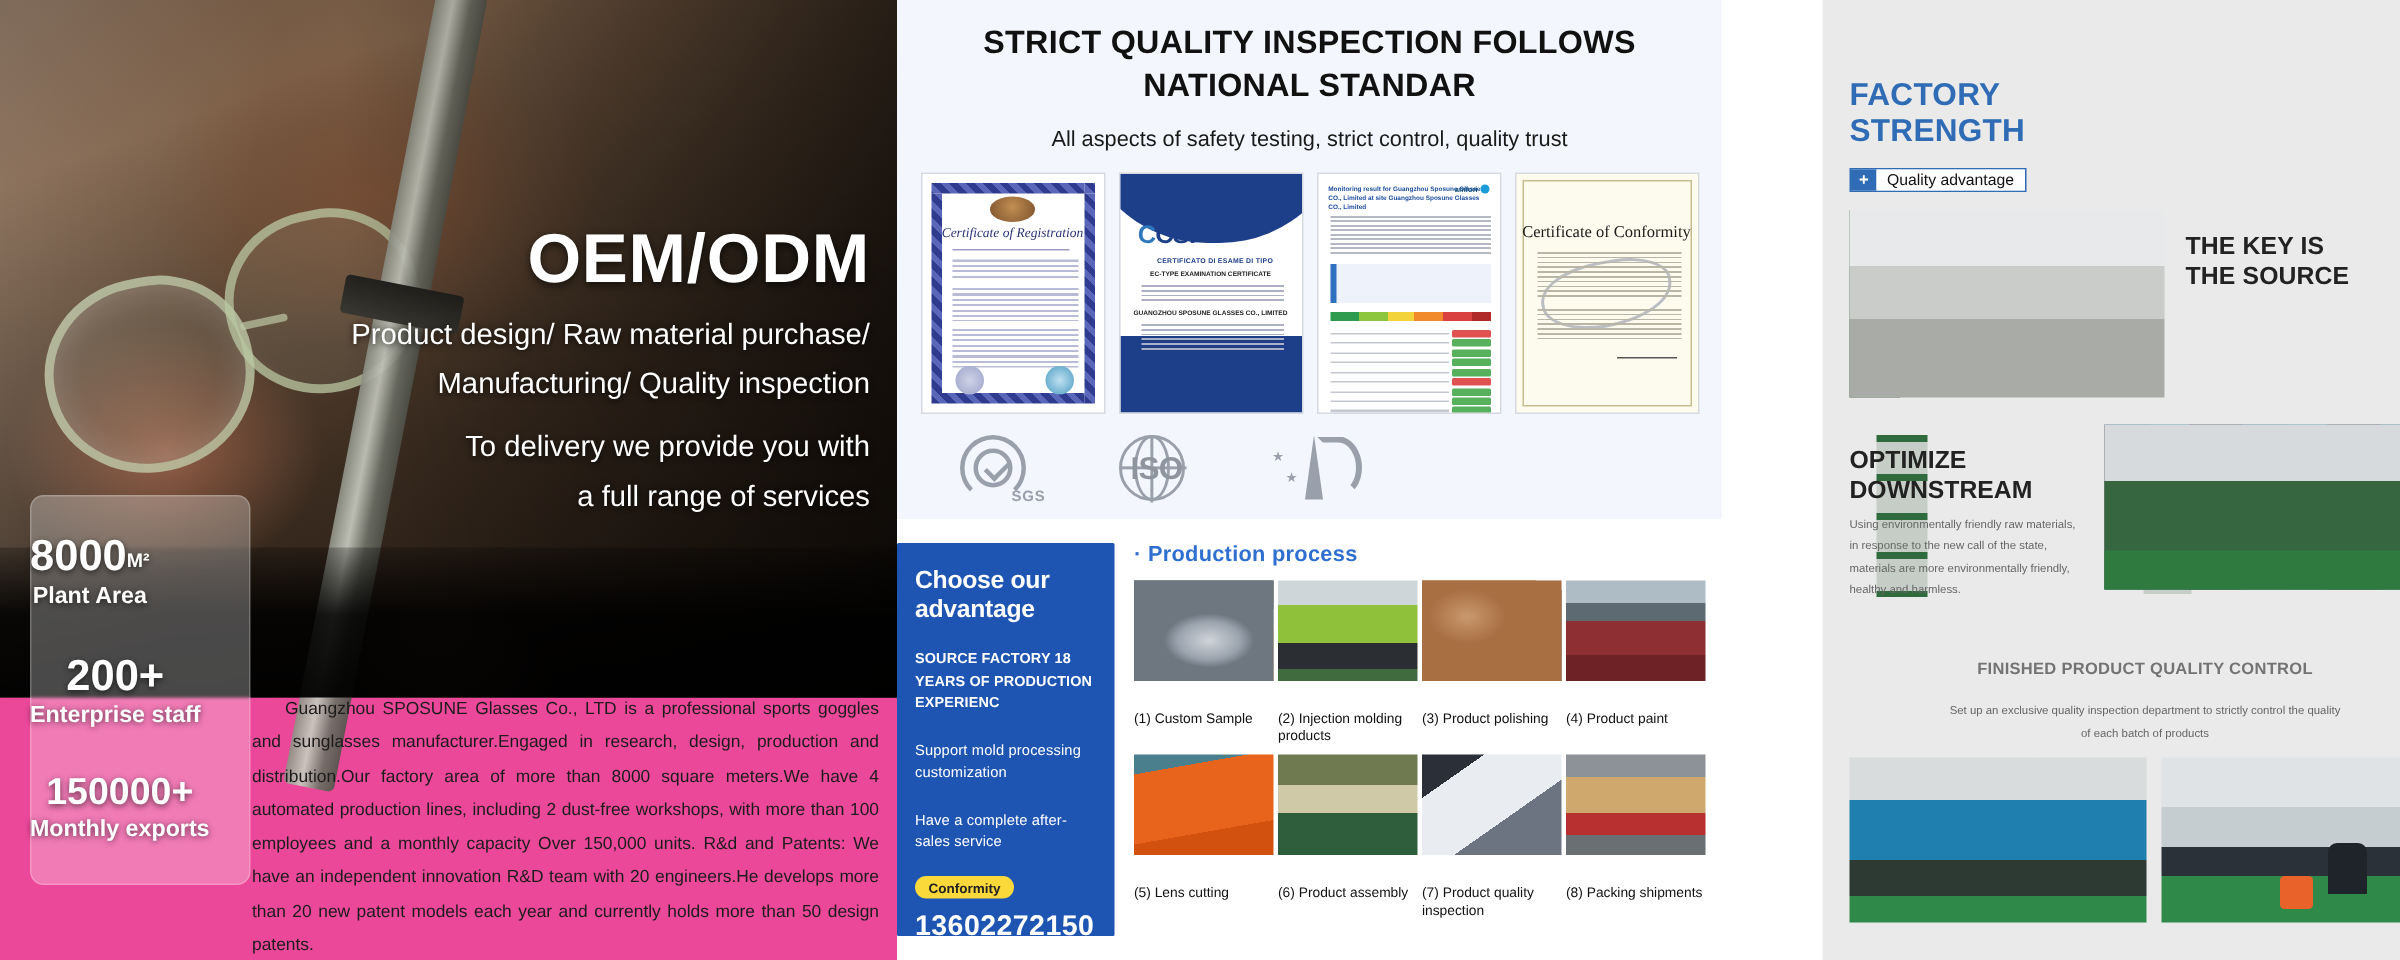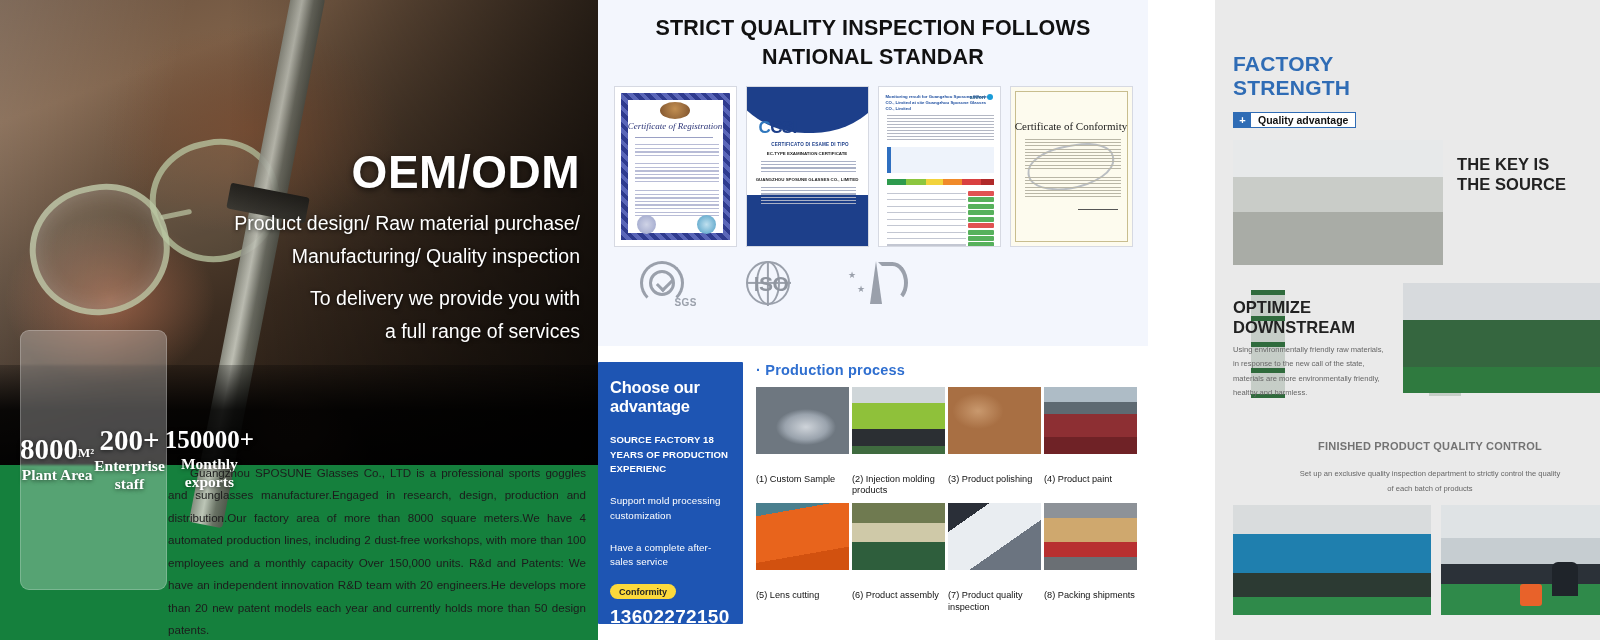--- a/index.html
+++ b/index.html
@@ -5,21 +5,21 @@
   * { box-sizing: border-box; margin: 0; padding: 0; }
   html, body {
     width: 1600px; height: 640px;
     background: #ffffff;
     font-family: "Liberation Sans", sans-serif;
     overflow: hidden;
   }
   .page { position: relative; width: 1600px; height: 640px; display: flex; background:#fff; }
 
   
-  .left { position: relative; width: 598px; height: 640px; background: #15803d; overflow: hidden; }
+  .left { position: relative; width: 598px; height: 640px; background: #ec4899; overflow: hidden; }
   .hero-photo {
     position: absolute; left: 0; top: 0; width: 598px; height: 465px;
     background:
       radial-gradient(ellipse 150px 120px at 110px 300px, rgba(150,95,70,.95), rgba(110,65,45,0) 70%),
       radial-gradient(ellipse 120px 180px at 300px 520px, rgba(170,110,80,.9), rgba(120,70,50,0) 70%),
       radial-gradient(ellipse 200px 140px at 250px 130px, rgba(120,78,52,.9), rgba(80,50,32,0) 75%),
       linear-gradient(160deg, #6b5340 0%, #7d6048 18%, #5a4533 38%, #3b2c20 58%, #2a1f16 78%, #1d150f 100%);
   }
   .hero-gloss {
     position: absolute; left: 0; top: 0; width: 598px; height: 465px;
@@ -42,23 +42,22 @@
   .oem-block { position:absolute; right:18px; top:148px; width:420px; text-align:right; color:#fff; }
   .oem-title { font-size:46px; font-weight:bold; letter-spacing:.5px; line-height:1.05; text-shadow: 0 2px 6px rgba(0,0,0,.65); }
   .oem-line { font-size:19.5px; line-height:1.48; margin-top:4px; text-shadow: 0 1px 4px rgba(0,0,0,.8); }
   .oem-line.gap { margin-top:13px; }
 
   .stats-card {
     position:absolute; left:20px; top:330px; width:147px; height:260px;
     background: rgba(255,255,255,.28); border-radius:9px;
     backdrop-filter: blur(1px);
     box-shadow: inset 0 0 0 1px rgba(255,255,255,.22);
-    display:flex; flex-direction:row; align-items:center; justify-content:space-around;
+    display:flex; flex-direction:column; align-items:flex-start; justify-content:space-around;
     padding: 12px 0 14px;
-    font-family: Liberation Serif, serif;
   }
   .stat { text-align:center; color:#fff; text-shadow: 0 1px 4px rgba(0,0,0,.6); }
   .stat-num { font-size:29px; font-weight:bold; line-height:1.05; }
   .stat-num sup { font-size:13px; font-weight:bold; vertical-align: baseline; position:relative; top:-2px; }
   .stat-num.sm { font-size:25px; }
   .stat-lbl { font-size:15.5px; font-weight:bold; margin-top:2px; }
 
   .mfg-head {
     position:absolute; left:168px; top:375px; width:418px; color:#fff;
     font-size:26px; font-weight:bold; line-height:1.28; letter-spacing:.2px;
@@ -168,21 +167,21 @@
       linear-gradient(145deg,#2a2f38 0 22%, #e9edf1 22% 62%, #6b7480 62%); }
   .ph8 { background:
       linear-gradient(180deg,#8d9298 0 22%, #cfa86e 22% 58%, #b83030 58% 80%, #6a6f74 80%); }
 
   
   .right { position:relative; width:452px; height:640px; background:#fff; }
   .right-inner { position:absolute; left:22px; top:0; width:430px; height:640px; background:#eaeaea;margin-left:45px; }
   .fs-title { position:absolute; left:18px; top:52px; font-size:21px; font-weight:bold; color:#2f6cb5; line-height:1.14; letter-spacing:.2px; }
   .qa-badge { position:absolute; left:18px; top:112px; display:flex; align-items:stretch; border:1px solid #2f6cb5; height:16px; }
   .qa-badge .plus { width:17px; background:#2f6cb5; color:#fff; font-size:11px; font-weight:bold; display:flex; align-items:center; justify-content:center; }
-  .qa-badge .lbl { background:#fff; color:#111; font-size:10.5px; font-weight:bold; padding:0 7px; display:flex; align-items:center; }
+  .qa-badge .lbl { background:#fff; color:#111; font-size:10.5px; font-weight:normal; padding:0 7px; display:flex; align-items:center; }
 
   .r-img { position:absolute; background-size:cover; }
   .img-warehouse { left:18px; top:140px; width:210px; height:125px; background:
       linear-gradient(180deg,#e7e9ea 0 30%, #c9ccc8 30% 58%, #a9aca6 58%),
       linear-gradient(90deg,#2f6b3c 0 16%, transparent 16%); }
   .img-wh-shelf1 { position:absolute; left:18px; top:150px; width:34px; height:108px; background: repeating-linear-gradient(180deg,#2f6b3c 0 5px, rgba(90,120,95,.25) 5px 26px); }
   .img-wh-shelf2 { position:absolute; left:196px; top:152px; width:32px; height:104px; background: repeating-linear-gradient(180deg,#2f6b3c 0 5px, rgba(90,120,95,.25) 5px 26px); }
 
   .key-h { position:absolute; left:242px; top:155px; font-size:16.5px; font-weight:bold; color:#222; line-height:1.2; letter-spacing:.1px; }
   .key-p { position:absolute; left:242px; top:198px; width:182px; font-size:7.6px; color:#555; line-height:1.85; }
@@ -246,20 +245,21 @@
 
     <div class="left-para"><span class="indent"></span><span>Guangzhou SPOSUNE Glasses Co., LTD is a professional sports goggles and sunglasses manufacturer.Engaged in research, design, production and distribution.Our factory area of more than 8000 square meters.We have 4 automated production lines, including 2 dust-free workshops, with more than 100 employees and a monthly capacity Over 150,000 units. R&amp;d and Patents: We have an independent innovation R&amp;D team with 20 engineers.He develops more than 20 new patent models each year and currently holds more than 50 design patents.</span></div>
   </div>
 
   <div class="mid">
     <div class="mid-top">
       <div class="mid-h1">
         <div>STRICT QUALITY INSPECTION FOLLOWS</div>
         <div>NATIONAL STANDAR</div>
       </div>
+      <div class="mid-sub">All aspects of safety testing, strict control, quality trust</div>
 
       <div class="cert-row">
         <div class="cert cert1">
           <div class="frame"></div>
           <div class="seal"></div>
           <div class="script">Certificate of Registration</div>
           <div class="ln" style="top:50px;width:78px"></div>
           <div class="blk" style="top:57px;height:14px"></div>
           <div class="blk" style="top:76px;height:22px"></div>
           <div class="blk" style="top:103px;height:26px"></div>

